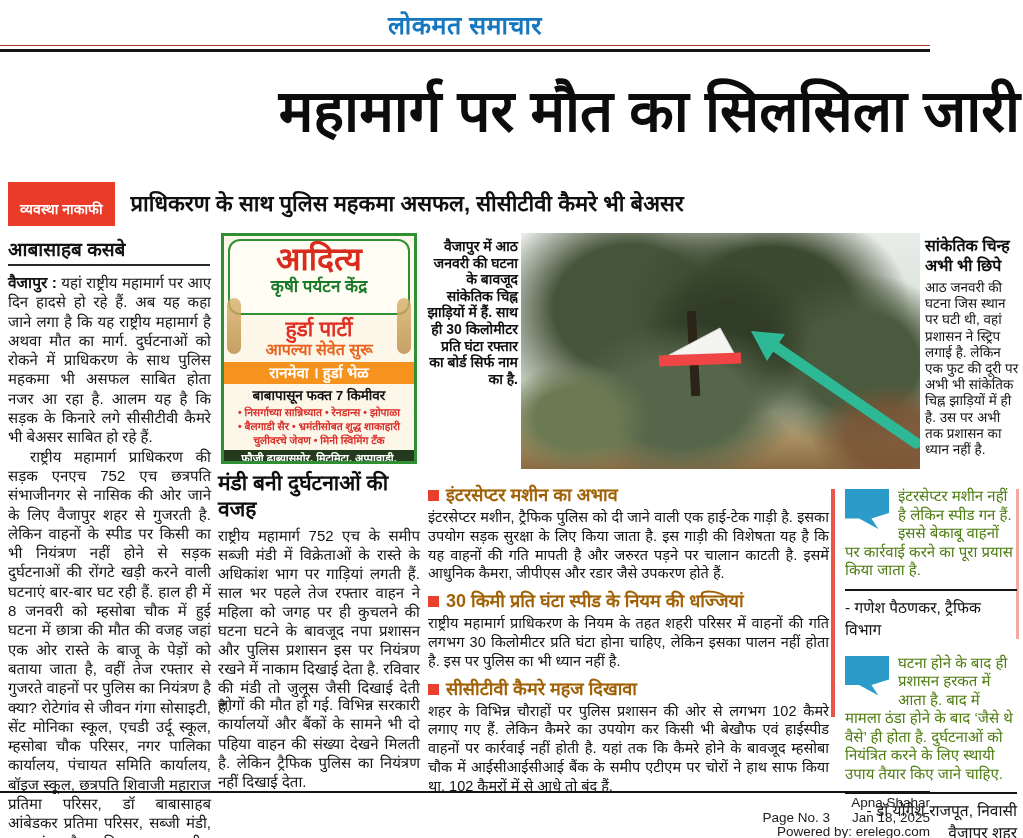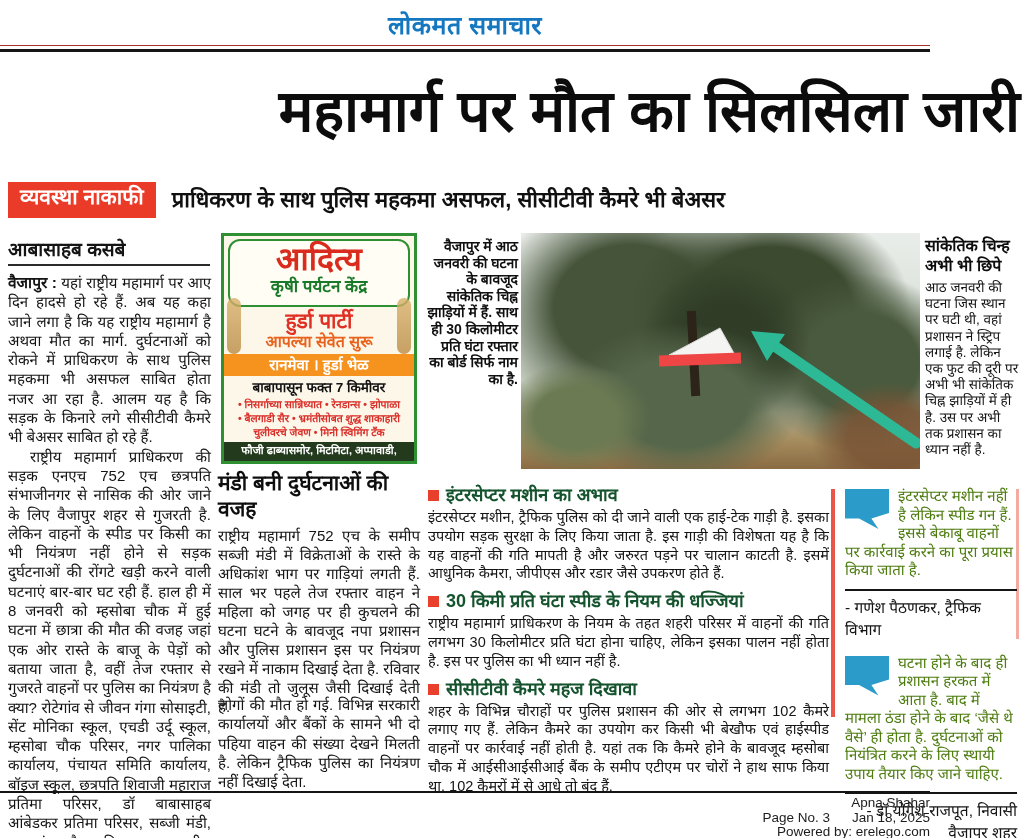--- a/index.html
+++ b/index.html
@@ -9,36 +9,36 @@
 
   .masthead { position:absolute; top:7px; left:0; width:100%; text-align:center;
               color:#1477c0; font-size:25px; font-weight:800; letter-spacing:.5px; }
   .rule-red   { position:absolute; top:45px; left:0; width:100%; height:1px; background:#a83228; }
   .rule-black { position:absolute; top:49px; left:0; width:100%; height:3px; background:#151515; }
 
   .headline { position:absolute; top:58px; left:6px; width:1014px; white-space:nowrap;
               font-size:58px; line-height:106px; font-weight:800; color:#0c0c0c;text-align:right; }
 
   .kicker-row { position:absolute; top:182px; left:8px; display:flex; align-items:center; gap:16px; }
-  .kicker-badge { background:#ea3b28; color:#fff; font-size:21px; font-weight:800;
-                  padding:0 12px 8px; }
+  .kicker-badge { background:#ea3b28; color:#fff; font-size:14px; font-weight:800;
+                  padding:17px 12px 8px; }
   .kicker-subhead { font-size:22px; font-weight:800; color:#101010; padding-bottom:4px; }
 
   .byline { position:absolute; top:236px; left:8px; font-size:19px; font-weight:800; }
   .byline-rule { position:absolute; top:264px; left:8px; width:202px; height:2px; background:#2a2a2a; }
 
   .col-left { position:absolute; top:273px; left:8px; width:203px;
               font-size:15px; line-height:19.3px; text-align:justify; }
   .col-left .dateline { font-weight:800; font-size:15.5px; }
   .col-left .p2 { text-indent:22px; }
 
   
   .ad-box { position:absolute; top:233px; left:221px; width:196px; height:231px;
             border:3px solid #2f8f33; background:#fdf7ea; text-align:center; overflow:hidden; }
-  .ad-brand-frame { margin:3px 4px 0; border:2px solid #2f8f33; border-radius:12px; padding:0 0 8px; background:#fffdf4; }
+  .ad-brand-frame { margin:3px 4px 0; border:2px solid #2f8f33; border-radius:12px; padding:0 0 16px; background:#fffdf4; }
   .ad-brand { color:#d92c1f; font-size:32px; font-weight:800; line-height:36px; }
   .ad-brand-sub { color:#1a7a2a; font-size:17px; font-weight:800; line-height:20px; }
   .ad-offer-title { color:#e03024; font-size:21px; font-weight:800; line-height:24px; margin-top:2px; }
   .ad-offer-sub { color:#e8641e; font-size:16px; font-weight:800; line-height:18px; }
   .ad-band { background:#f6921e; color:#fff; font-weight:800; font-size:15px; line-height:22px; margin-top:3px; }
   .ad-distance { font-size:13.5px; font-weight:800; color:#111; line-height:19px; margin-top:2px; }
   .ad-features { color:#d9302a; font-weight:700; font-size:10.5px; line-height:14px; padding:0 13px; }
   .ad-address { background:#233a1d; color:#fff; font-size:11px; font-weight:700; line-height:17px; margin-top:3px; }
   .wheat { position:absolute; width:14px; height:56px; border-radius:7px;
            background:linear-gradient(#d8b06a,#b98a43); opacity:.8; }
@@ -67,21 +67,21 @@
   .b7 { left:290px; top:150px; width:160px; height:110px; background:radial-gradient(closest-side,#7a5435 0%,#7a5435 55%,transparent 100%); opacity:.85; }
   .photo-overlay { position:absolute; left:0; top:0; }
 
   .side-col { position:absolute; top:236px; left:925px; width:95px; }
   .side-heading { font-size:16px; font-weight:800; line-height:20px; color:#0d0d0d; }
   .side-body { font-size:13.5px; line-height:16.2px; margin-top:4px; }
 
   
   .sections { position:absolute; top:484px; left:428px; width:401px; }
   .section { margin-bottom:7px; }
-  .section-heading { font-size:18px; font-weight:800; line-height:23px; color:#14532d; }
+  .section-heading { font-size:18px; font-weight:800; line-height:23px; color:#a16207; }
   .bullet { display:inline-block; width:11px; height:11px; background:#e8402c; margin-right:7px; }
   .section-body { font-size:14.5px; line-height:18.8px; text-align:justify; margin-top:1px; }
 
   
   .quote-divider { position:absolute; left:831px; top:489px; width:4px; height:228px; background:#e8564a; }
   .edge-line { position:absolute; left:1016px; top:489px; width:3px; height:150px; background:#f2aba1; }
   .quotes { position:absolute; top:487px; left:845px; width:172px; }
   .quote-icon { float:left; width:44px; height:40px; background:#2b9cc9; margin:2px 9px 2px 0;
                 clip-path:polygon(0 0,100% 0,100% 60%,60% 74%,76% 100%,32% 74%,0 74%); }
   .quote-text { font-size:15px; line-height:18.5px; color:#4d7c0f; }

